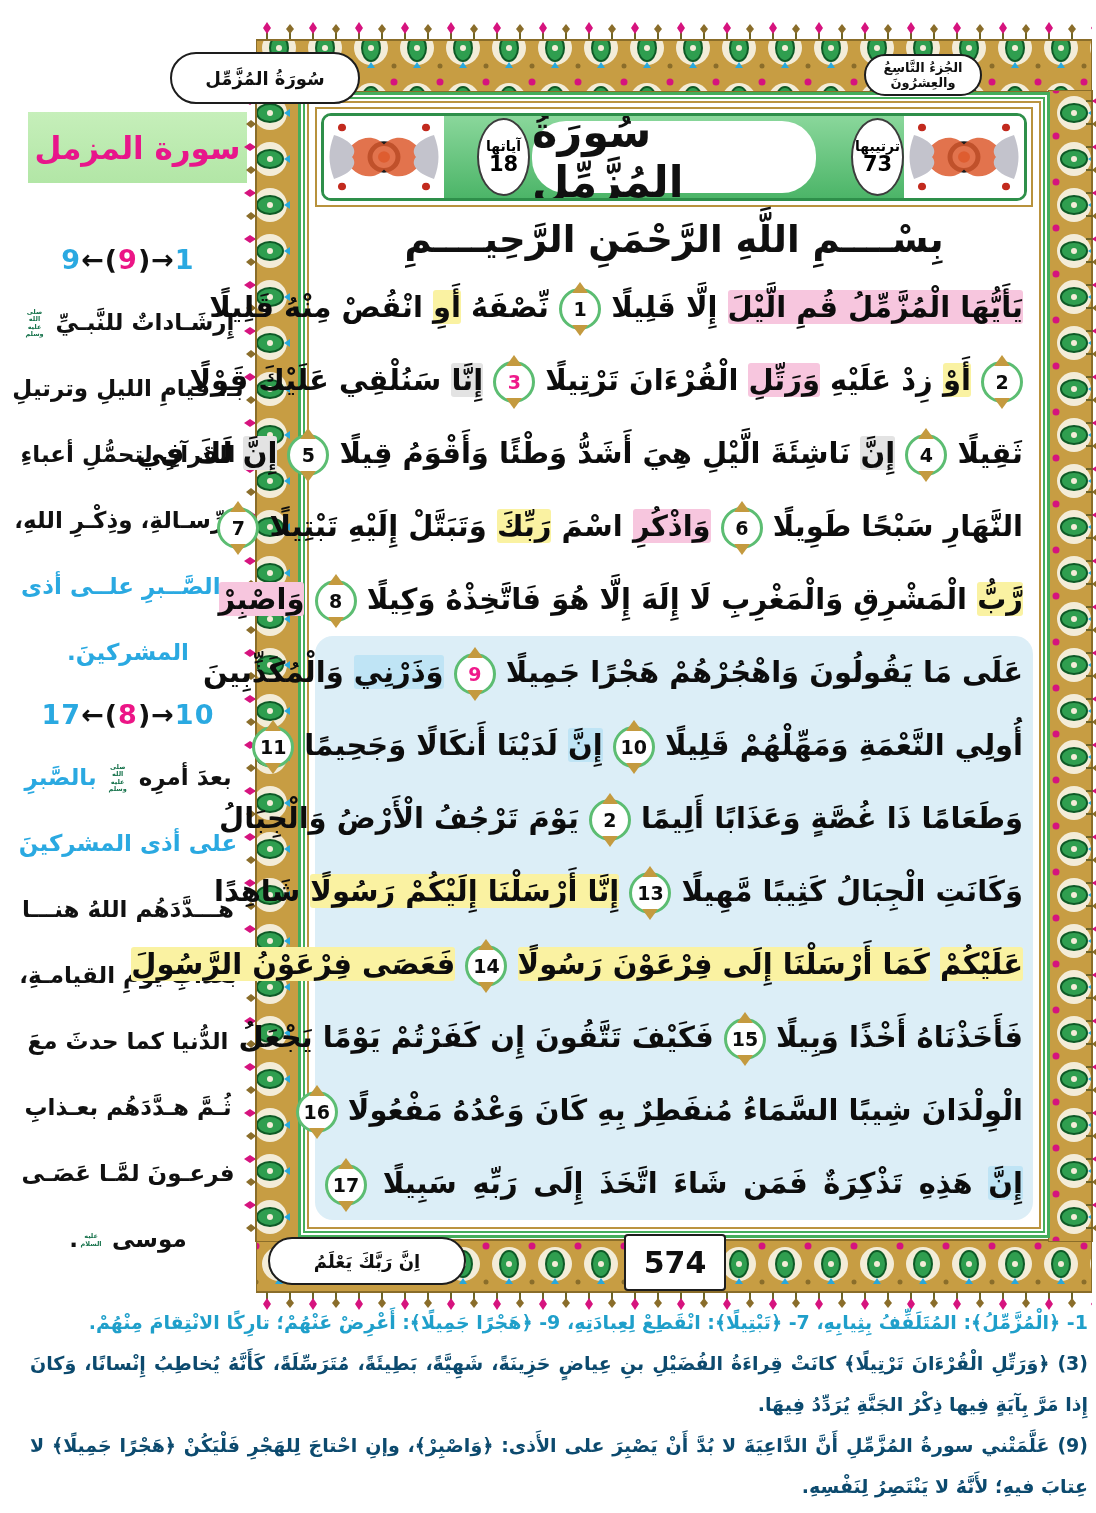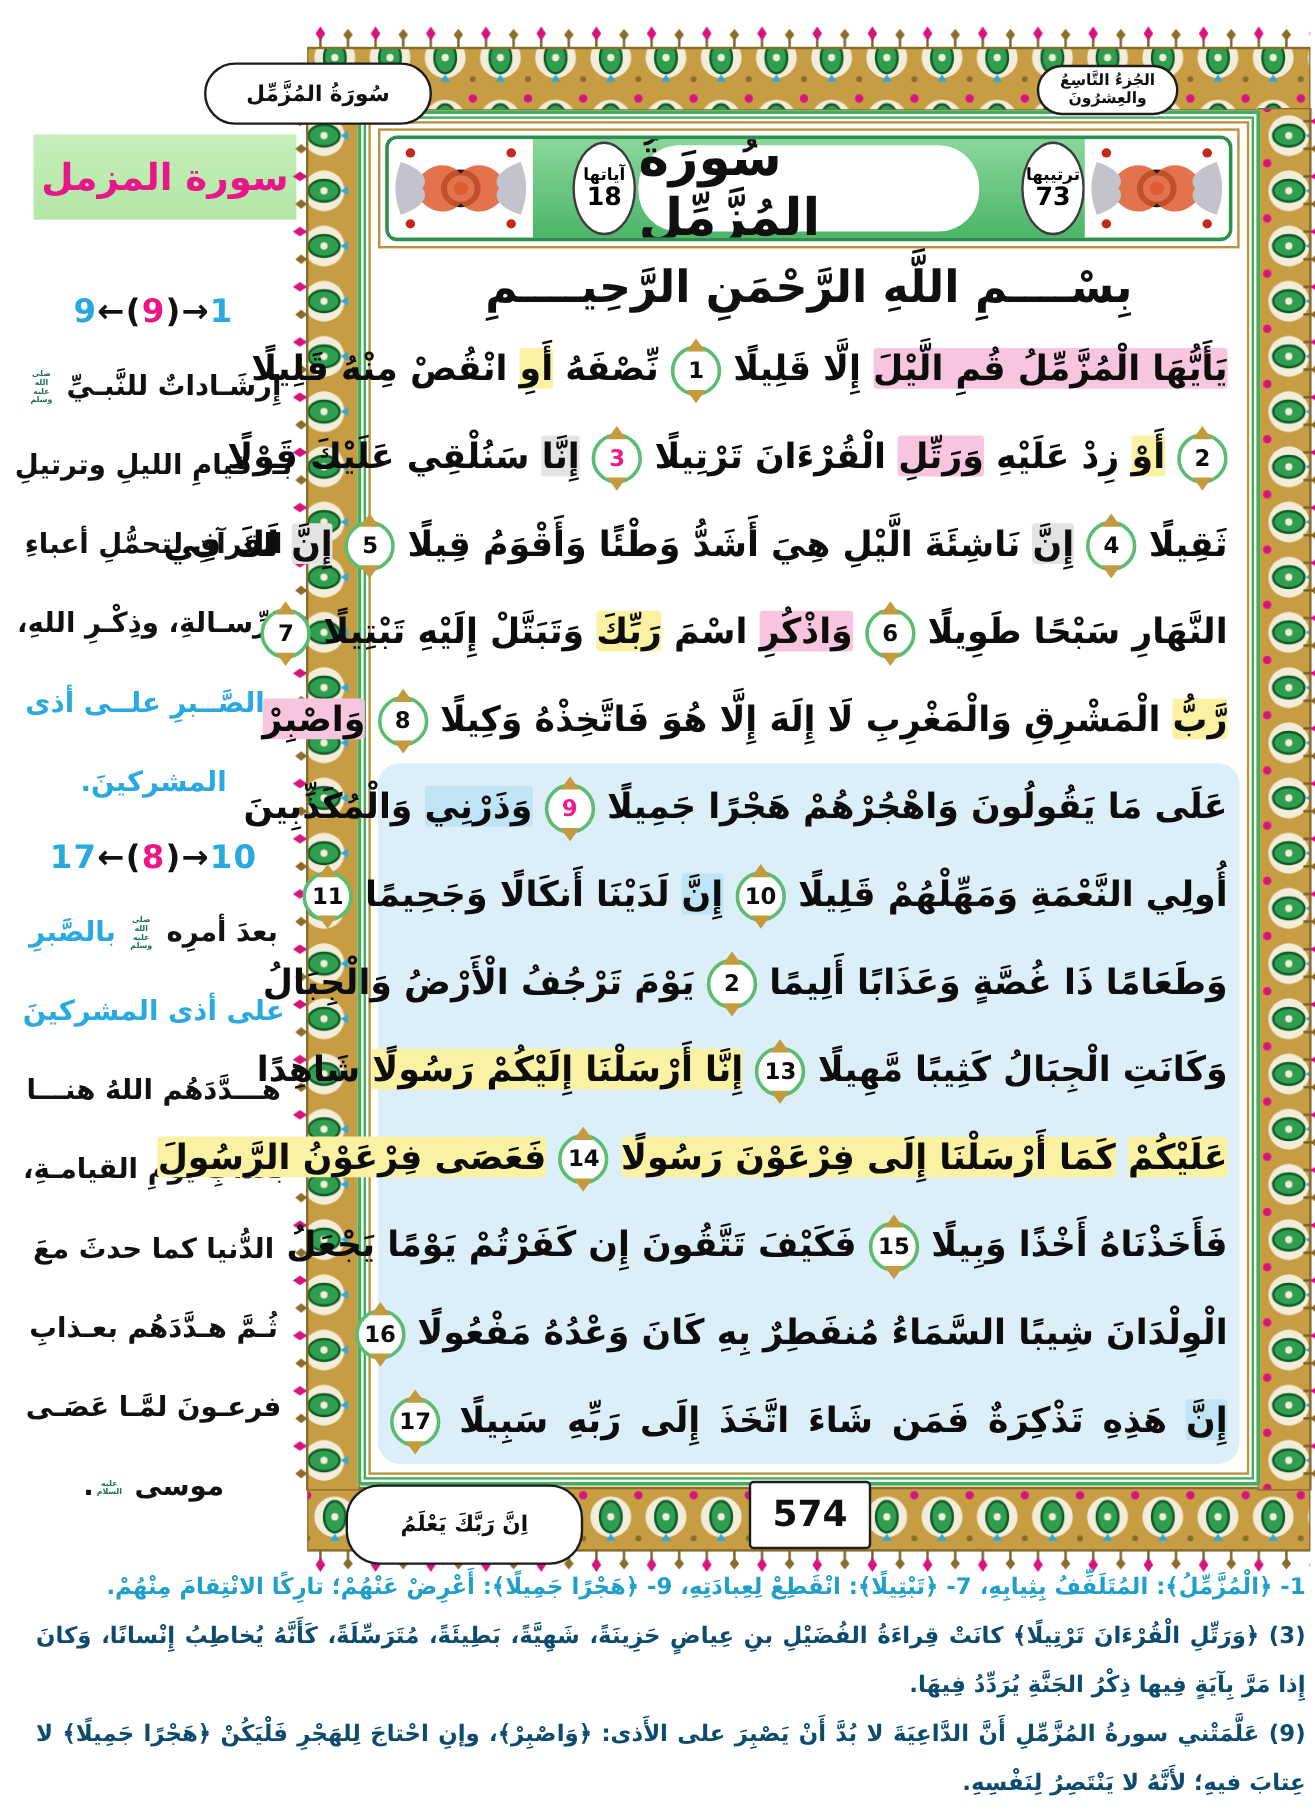--- a/index.html
+++ b/index.html
@@ -71,21 +71,21 @@
   .medallion::after  { bottom:-17px; border-top:11px solid #c49a3f; }
   .vn { font-size:19px; font-weight:bold; color:#0d0d0d; }
   .vn-magenta { color:#ef1a8b; }
 
   
   .pill { position:absolute; background:#fff; border:2px solid #1d1d1d; border-radius:28px;
     display:flex; align-items:center; justify-content:center; font-weight:bold; color:#101010;
     direction:rtl; z-index:5; }
   .surah-cart { left:170px; top:52px; width:190px; height:52px; font-size:18px; }
   .juz-cart { left:864px; top:54px; width:118px; height:42px; font-size:13px; text-align:center; }
-  .catchword { left:288px; top:1237px; width:198px; height:67px; font-size:18px; }
+  .catchword { left:268px; top:1237px; width:198px; height:48px; font-size:18px; }
   .pageplate { left:624px; top:1234px; width:102px; height:57px; font-size:30px; border-radius:4px; }
 
   
   .footnotes { position:absolute; left:30px; top:1302px; width:1058px; direction:rtl;
     font-weight:bold; font-size:19px; line-height:41px; text-align:justify; }
   .fn { margin:0; }
   .fn-blue { color:#1f9fca; }
   .fn-magenta { color:#0c4a6e; }
 </style>
 </head>

